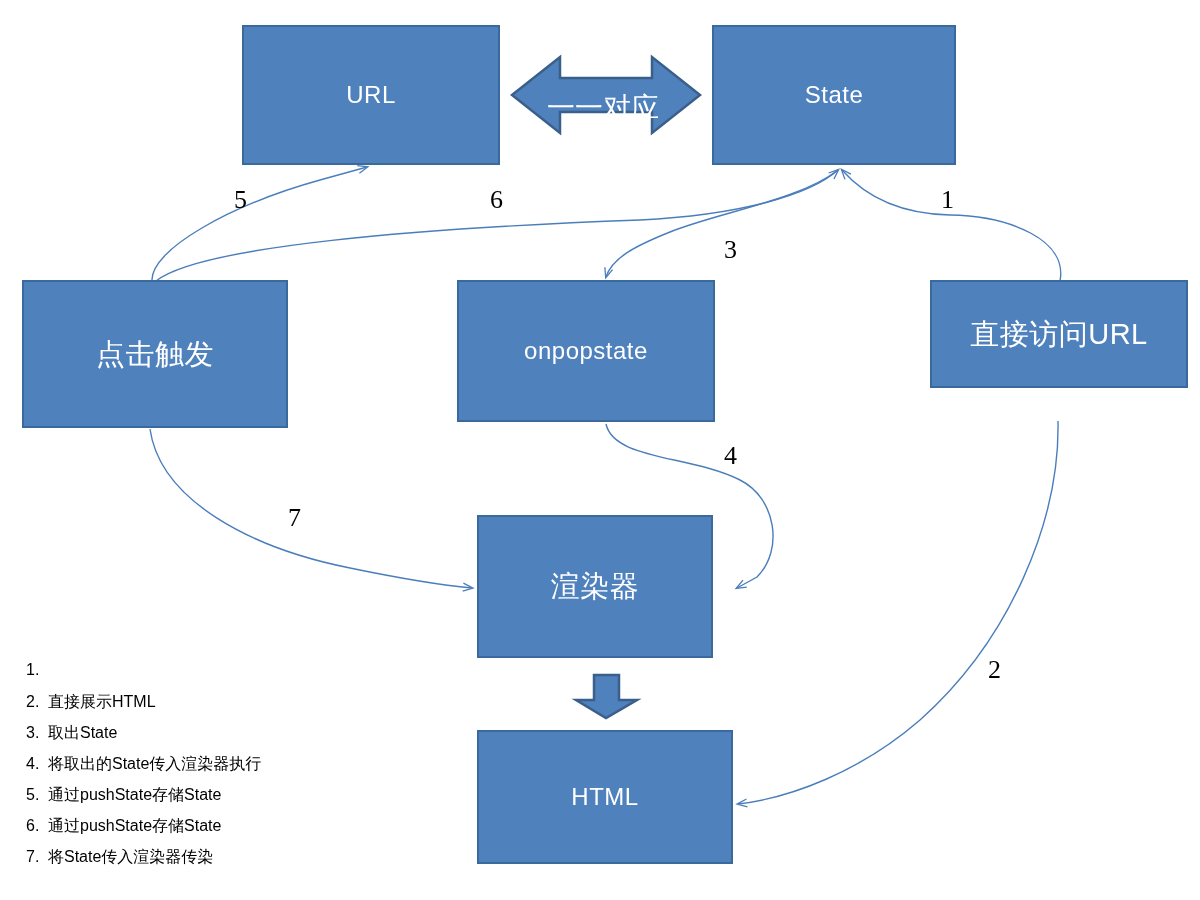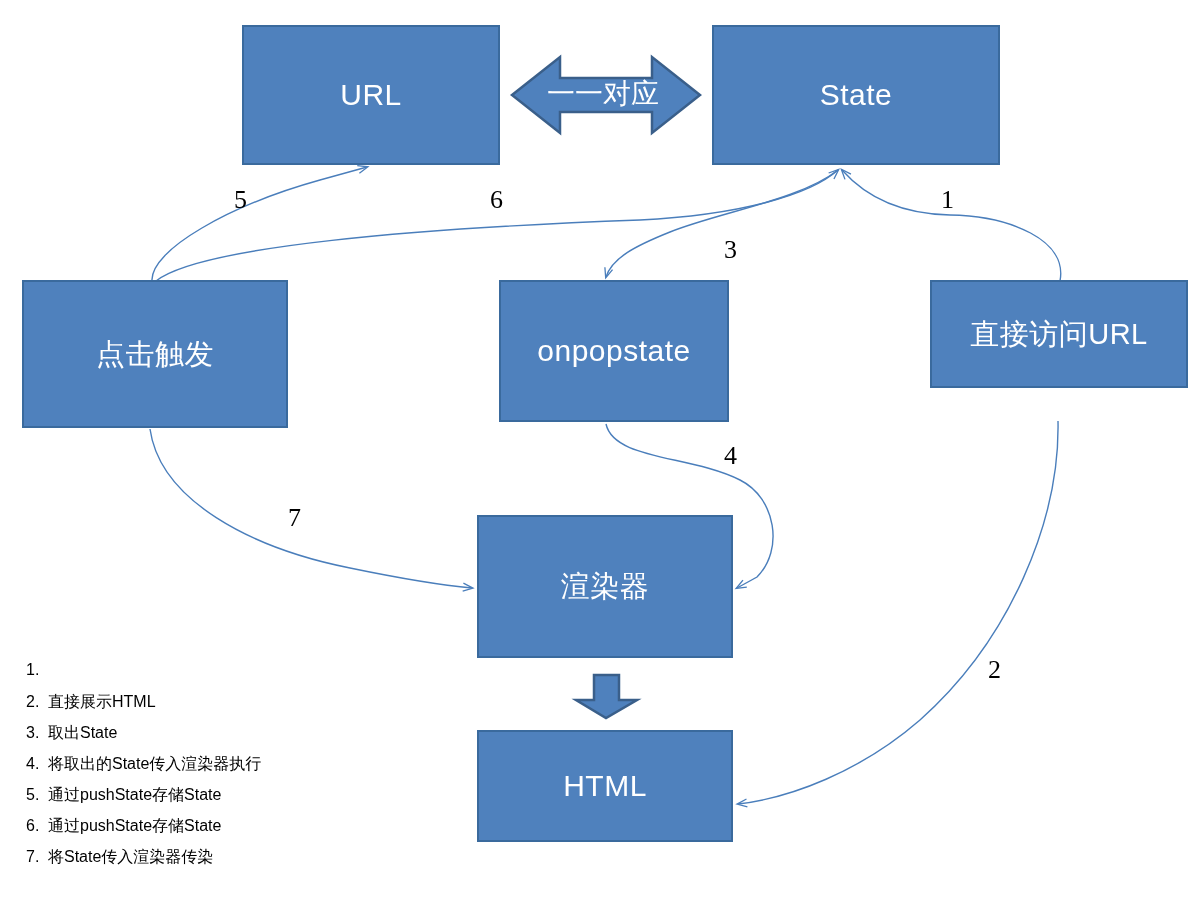--- a/index.html
+++ b/index.html
@@ -25,40 +25,41 @@
   }
   .node {
     position: absolute;
     background: #4F81BD;
     border: 2px solid #3A6A9D;
     box-sizing: border-box;
     display: flex;
     align-items: center;
     justify-content: center;
     color: #ffffff;
-    font-size: 30px;
+    font-size: 24px;
     line-height: 1;
     letter-spacing: 0.5px;
     white-space: nowrap;
   }
   .node.cjk { font-size: 29px; }
   .edge-label {
     position: absolute;
     color: #000000;
     font-size: 26px;
     font-family: "Liberation Serif", serif;
     line-height: 1;
   }
   .biarrow-label {
     position: absolute;
     color: #ffffff;
     font-size: 28px;
     line-height: 1;
     white-space: nowrap;
     font-family: "Liberation Serif", serif;
+    margin-top: 14px;
   }
   #legend {
     position: absolute;
     left: 18px;
     top: 661px;
     width: 460px;
     color: #000000;
     font-size: 16px;
     font-family: "Liberation Sans", sans-serif;
   }
@@ -110,41 +111,41 @@
 
     <g>
       <path d="M594,675 L619,675 L619,700 L637,700 L606,718 L576,700 L594,700 Z" fill="#4F81BD" stroke="#3A5F8A" stroke-width="2.5" stroke-linejoin="miter"></path>
     </g>
   </svg>
 
   <div class="node" style="left:242px;top:25px;width:258px;height:140px;">
     <span>URL</span>
   </div>
 
-  <div class="node" style="left:712px;top:25px;width:288px;height:140px;">
+  <div class="node" style="left:712px;top:25px;width:244px;height:140px;">
     <span>State</span>
   </div>
 
   <div class="node cjk" style="left:22px;top:280px;width:266px;height:148px;">
     <span>点击触发</span>
   </div>
 
-  <div class="node" style="left:499px;top:280px;width:230px;height:142px;">
+  <div class="node" style="left:457px;top:280px;width:258px;height:142px;">
     <span>onpopstate</span>
   </div>
 
   <div class="node cjk" style="left:930px;top:280px;width:258px;height:108px;">
     <span>直接访问URL</span>
   </div>
 
-  <div class="node cjk" style="left:477px;top:515px;width:256px;height:143px;">
+  <div class="node cjk" style="left:477px;top:515px;width:236px;height:143px;">
     <span>渲染器</span>
   </div>
 
-  <div class="node" style="left:477px;top:730px;width:256px;height:112px;">
+  <div class="node" style="left:477px;top:730px;width:256px;height:134px;">
     <span>HTML</span>
   </div>
 
   <div class="biarrow-label" style="left:547px;top:80px;">一一对应</div>
 
   <div class="edge-label" style="left:234px;top:187px;">5</div>
   <div class="edge-label" style="left:490px;top:187px;">6</div>
   <div class="edge-label" style="left:724px;top:237px;">3</div>
   <div class="edge-label" style="left:941px;top:187px;">1</div>
   <div class="edge-label" style="left:724px;top:443px;">4</div>

